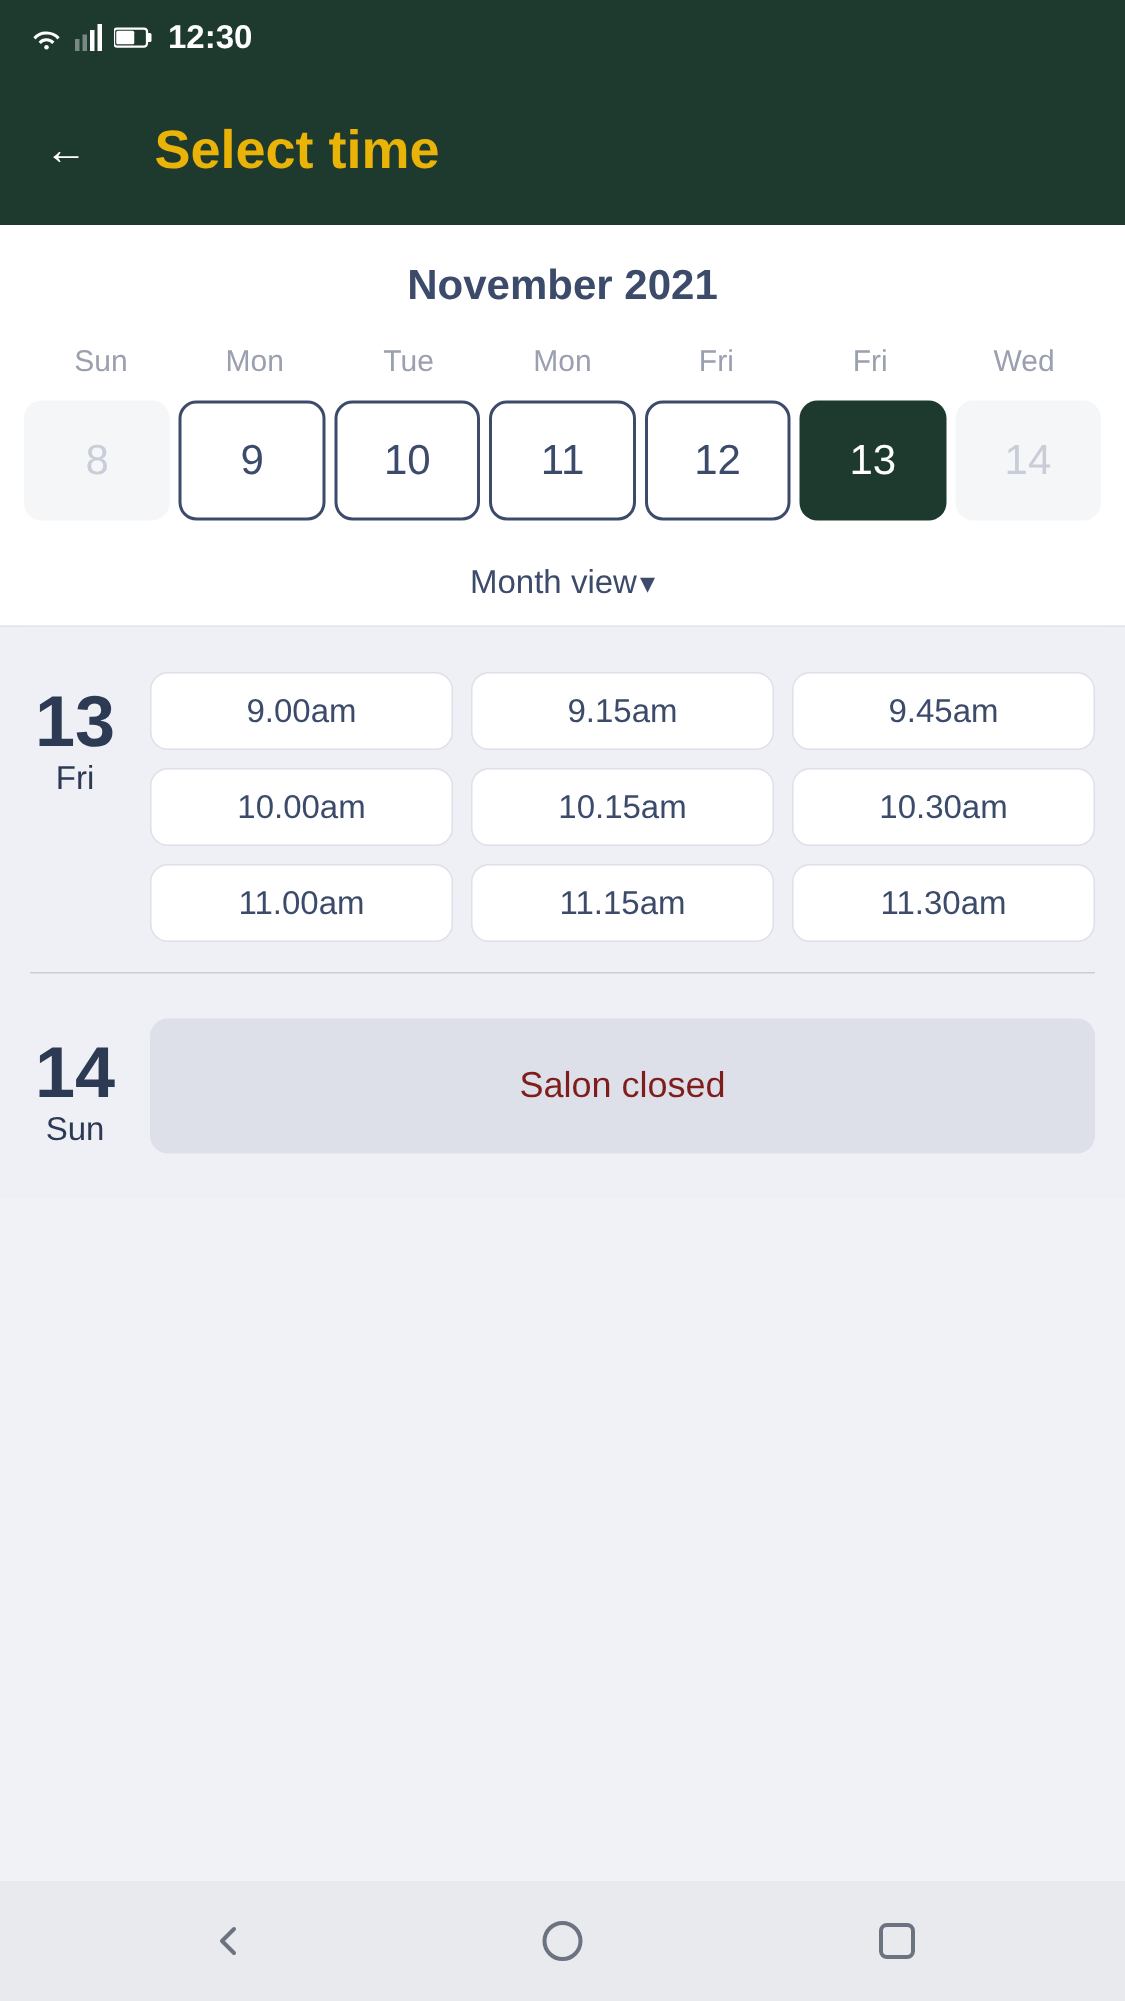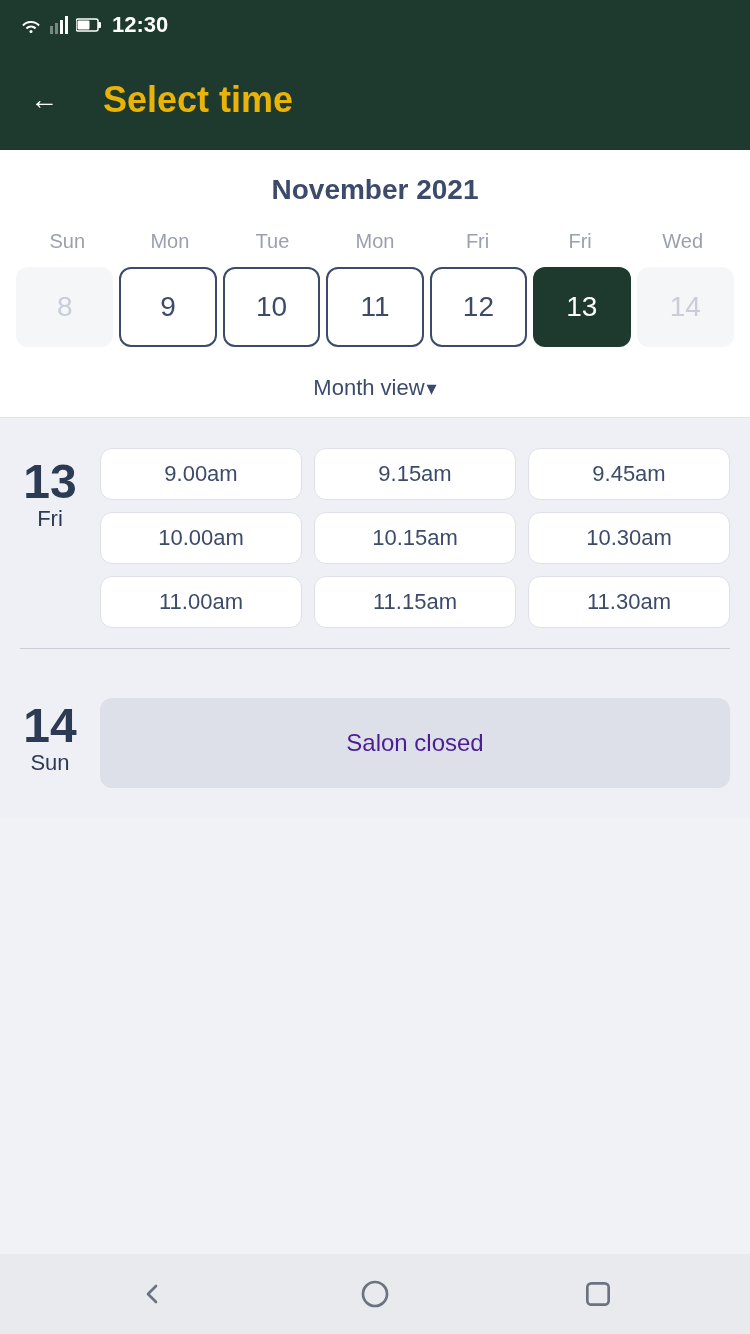--- a/index.html
+++ b/index.html
@@ -198,22 +198,21 @@
     }
     .closed-box {
       flex: 1;
       background: #dde0e8;
       border-radius: 12px;
       height: 90px;
       display: flex;
       align-items: center;
       justify-content: center;
       font-size: 24px;
-      color: #4c1d95;
-      margin-top: 19px;
+      color: #7f1d1d;
     }
 
     
     .bottom-nav {
       position: fixed;
       bottom: 0;
       width: 750px;
       height: 80px;
       background: #e8eaed;
       display: flex;

